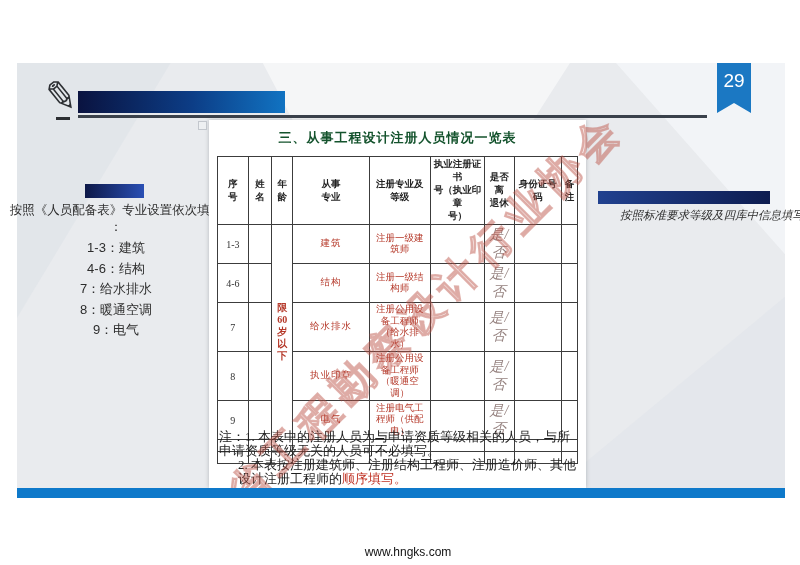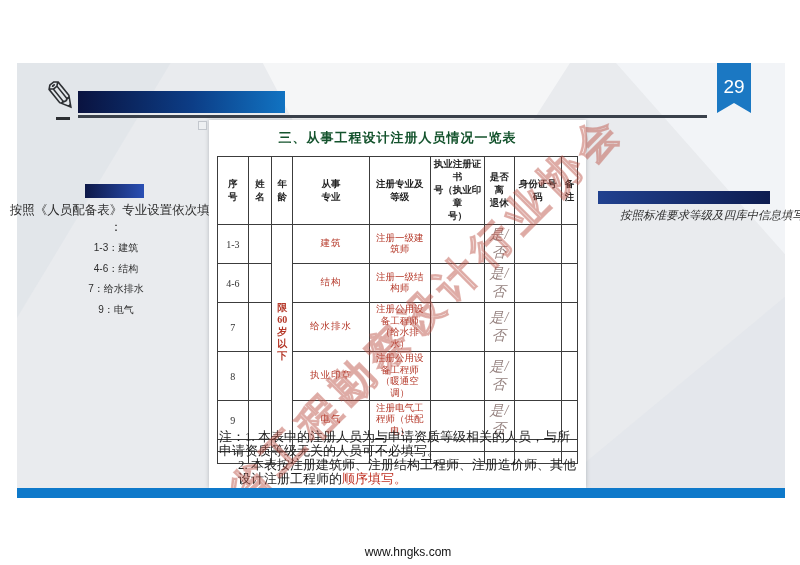--- a/index.html
+++ b/index.html
@@ -20,29 +20,29 @@
 
   
   .pencil { position:absolute; left:44px; top:76px; font-size:40px; color:#2c2f33; transform:rotate(6deg); line-height:1; }
   .pencil-dash { position:absolute; left:56px; top:117px; width:14px; height:3px; background:#2c2f33; }
   .header-bar { position:absolute; left:78px; top:91px; width:207px; height:22px;
       background:linear-gradient(90deg,#0a1340 0%, #0c3d86 55%, #1173c2 100%); }
   .header-line { position:absolute; left:78px; top:115px; width:629px; height:3px; background:#3a414b; }
 
   .ribbon { position:absolute; left:717px; top:63px; width:34px; height:50px; background:#1b78c3;
       clip-path:polygon(0 0, 100% 0, 100% 100%, 50% 80%, 0 100%);
-      color:#ffffff; font-size:19px; text-align:center; padding-top:13px; }
+      color:#ffffff; font-size:19px; text-align:center; padding-top:7px; }
 
   
   .left-note-bar { position:absolute; left:85px; top:184px; width:59px; height:14px;
       background:linear-gradient(90deg,#0d1848 0%, #2a4fb4 100%); }
   .left-note { position:absolute; left:8px; top:202px; width:216px; text-align:center;
       font-size:12.5px; color:#2d2d2d; line-height:17px; white-space:pre-line; }
   .left-list { position:absolute; left:8px; top:238px; width:216px; text-align:center;
-      font-size:10px; color:#2d2d2d; }
+      font-size:13px; color:#2d2d2d; }
   .left-list div { line-height:20.5px; }
 
   .right-note-bar { position:absolute; left:598px; top:191px; width:172px; height:13px;
       background:linear-gradient(90deg,#21418f 0%, #0d1c50 100%); }
   .right-note { position:absolute; left:620px; top:208px; width:196px; text-align:left;
       font-size:11.5px; color:#2d2d2d;font-style:italic; }
 
   
   .document { position:absolute; left:209px; top:120px; width:377px; height:368px; background:#ffffff;
       box-shadow:0 0 4px rgba(80,85,95,0.35); font-family:"Liberation Serif", serif; }
@@ -102,20 +102,21 @@
     <span>29</span>
   </div>
 
   <div class="left-note-bar"></div>
   <div class="left-note">按照《人员配备表》专业设置依次填写
 ：</div>
   <div class="left-list">
     <div>1-3：建筑</div>
     <div>4-6：结构</div>
     <div>7：给水排水</div>
+    <div>8：暖通空调</div>
     <div>9：电气</div>
   </div>
 
   <div class="right-note-bar"></div>
   <div class="right-note">按照标准要求等级及四库中信息填写</div>
 
   <div class="document">
     <div class="corner-handle"></div>
     <div class="doc-title">三、从事工程设计注册人员情况一览表</div>
 

